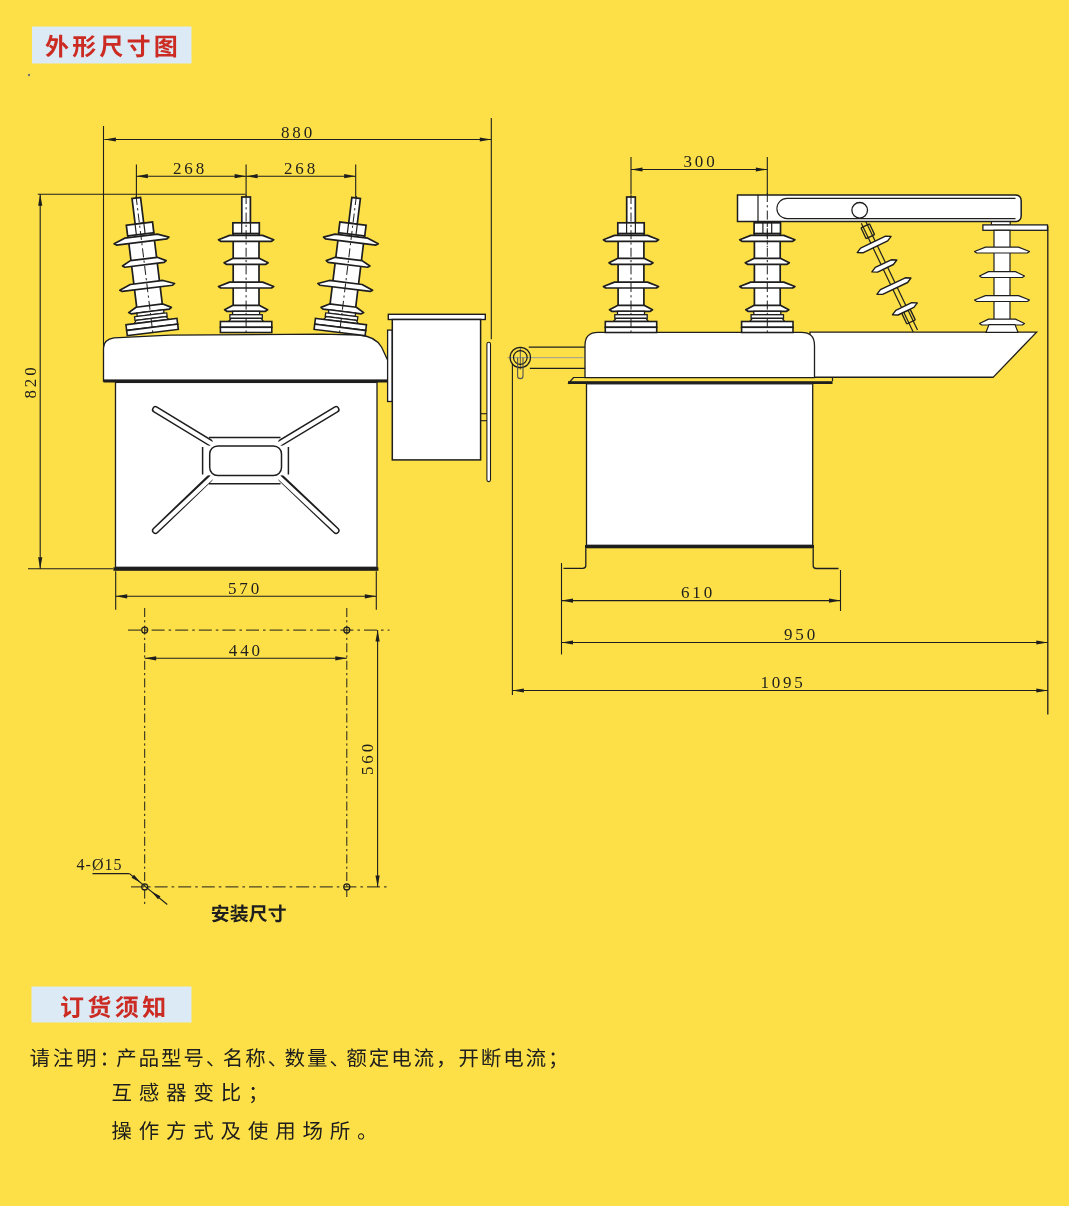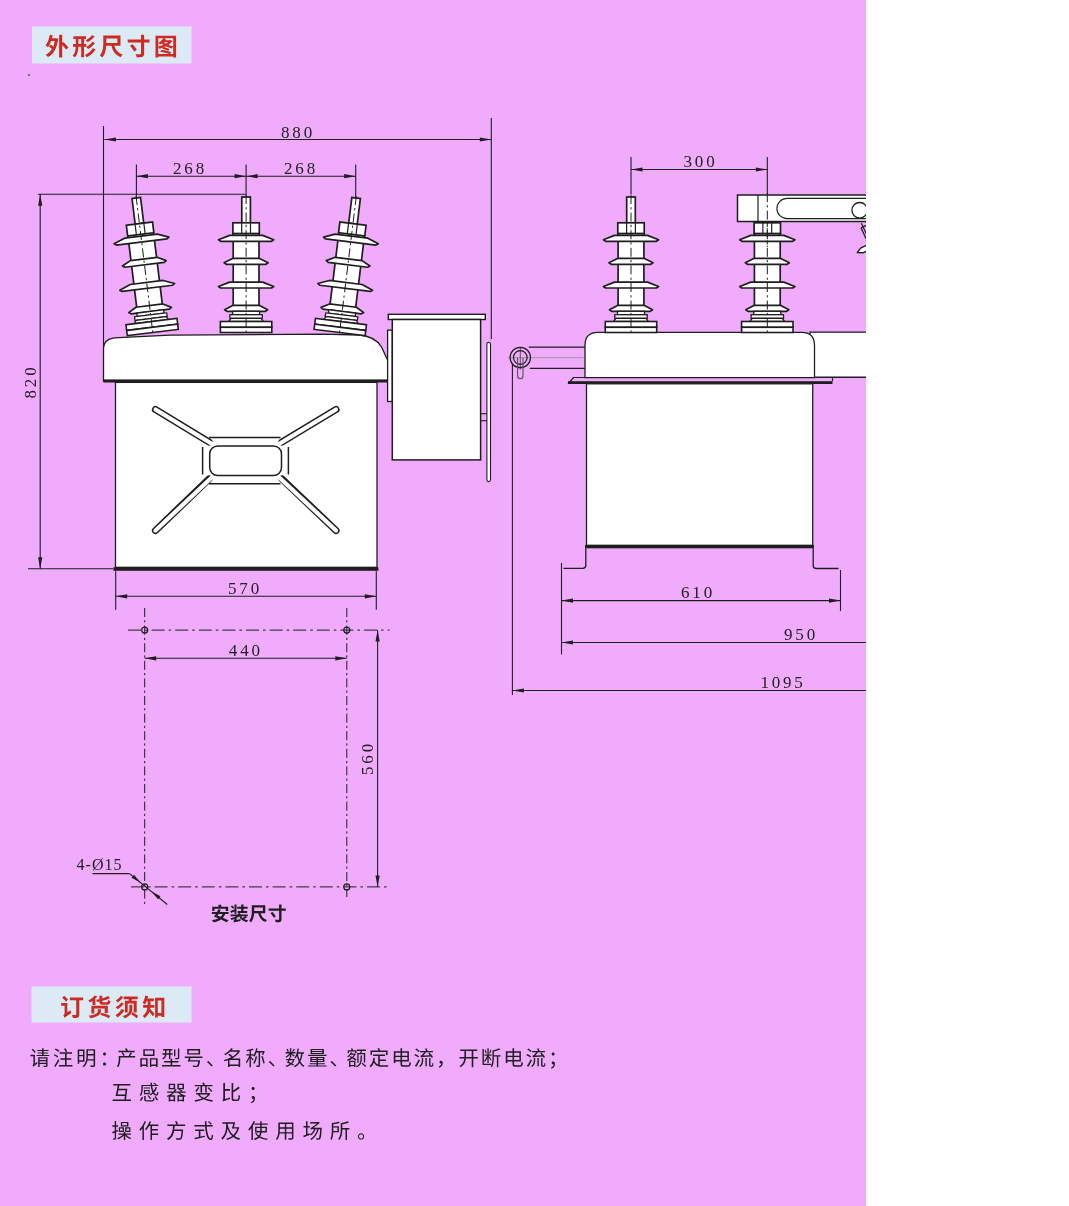--- a/index.html
+++ b/index.html
@@ -1,14 +1,14 @@
 <!DOCTYPE html>
 <html><head><meta charset="utf-8"><title>Outline drawing</title><style>
 html,body{margin:0;padding:0;background:#fff}
-.page{position:relative;width:866px;height:1206px;overflow:hidden;background:#f0abfc;font-family:"Liberation Sans",sans-serif}
+.page{position:relative;width:1069px;height:1206px;overflow:hidden;background:#fde047;font-family:"Liberation Sans",sans-serif}
 </style></head><body>
 <div class="page">
 <svg width="1069" height="1206" viewBox="0 0 1069 1206">
 
 <g>
 <rect x="32" y="26.5" width="159.5" height="37" fill="#dceaf6" stroke="none" stroke-width="0"></rect>
 <path d="M49.8 34.8C49.1 38.9 47.6 42.9 45.5 45.3C46.2 45.8 47.4 46.7 48.0 47.2C49.2 45.6 50.2 43.4 51.1 41.0L54.7 41.0C54.4 43.1 53.9 44.9 53.3 46.4C52.4 45.8 51.4 45.0 50.6 44.5L48.9 46.4C49.8 47.2 51.1 48.2 52.0 49.0C50.4 51.6 48.3 53.4 45.6 54.7C46.3 55.2 47.5 56.4 48.0 57.1C53.4 54.4 57.0 48.5 58.2 38.8L56.1 38.2L55.6 38.3L52.0 38.3C52.2 37.3 52.5 36.3 52.7 35.3ZM59.1 34.8L59.1 57.4L62.2 57.4L62.2 45.0C63.6 46.5 65.2 48.3 66.0 49.5L68.5 47.5C67.3 46.0 64.9 43.7 63.2 42.0L62.2 42.8L62.2 34.8ZM91.9 35.2C90.6 37.1 87.9 39.0 85.7 40.2C86.5 40.7 87.3 41.6 87.8 42.2C90.2 40.8 92.9 38.6 94.7 36.3ZM92.4 41.8C91.0 43.8 88.3 45.9 86.1 47.1C86.8 47.7 87.6 48.5 88.1 49.1C90.6 47.6 93.2 45.3 95.1 42.9ZM92.8 48.2C91.2 51.1 88.0 53.6 84.8 55.0C85.5 55.6 86.4 56.6 86.8 57.3C90.4 55.5 93.5 52.7 95.6 49.2ZM81.2 38.9L81.2 44.1L78.4 44.1L78.4 38.9ZM73.0 44.1L73.0 46.7L75.7 46.7C75.6 49.9 75.0 53.1 72.7 55.6C73.3 56.0 74.3 57.0 74.8 57.5C77.6 54.6 78.3 50.7 78.4 46.7L81.2 46.7L81.2 57.3L84.0 57.3L84.0 46.7L86.3 46.7L86.3 44.1L84.0 44.1L84.0 38.9L86.0 38.9L86.0 36.2L73.4 36.2L73.4 38.9L75.8 38.9L75.8 44.1ZM103.3 35.6L103.3 42.8C103.3 46.6 103.0 51.9 99.9 55.4C100.6 55.8 101.9 56.9 102.4 57.5C105.0 54.4 106.0 49.8 106.2 45.8L111.4 45.8C112.9 51.5 115.5 55.3 120.7 57.2C121.1 56.4 122.0 55.1 122.7 54.5C118.2 53.2 115.6 50.1 114.3 45.8L120.5 45.8L120.5 35.6ZM106.3 38.4L117.4 38.4L117.4 43.0L106.3 43.0L106.3 42.8ZM130.0 45.7C131.6 47.5 133.4 50.0 134.1 51.6L136.8 49.9C136.0 48.2 134.1 45.9 132.5 44.2ZM141.0 34.8L141.0 39.6L127.7 39.6L127.7 42.5L141.0 42.5L141.0 53.5C141.0 54.1 140.8 54.3 140.2 54.3C139.5 54.3 137.5 54.3 135.5 54.2C136.0 55.1 136.6 56.5 136.8 57.4C139.3 57.4 141.3 57.3 142.5 56.8C143.6 56.4 144.1 55.5 144.1 53.6L144.1 42.5L149.5 42.5L149.5 39.6L144.1 39.6L144.1 34.8ZM155.5 35.7L155.5 57.4L158.3 57.4L158.3 56.5L173.2 56.5L173.2 57.4L176.1 57.4L176.1 35.7ZM160.2 51.9C163.4 52.2 167.4 53.1 169.8 54.0L158.3 54.0L158.3 46.8C158.7 47.4 159.1 48.2 159.3 48.8C160.6 48.5 162.0 48.0 163.3 47.5L162.4 48.8C164.4 49.2 167.0 50.1 168.4 50.7L169.5 49.0C168.2 48.4 165.9 47.7 164.0 47.3C164.6 47.0 165.3 46.7 165.9 46.3C167.8 47.3 169.9 48.0 171.9 48.5C172.2 47.9 172.7 47.2 173.2 46.7L173.2 54.0L170.1 54.0L171.3 52.0C168.8 51.2 164.8 50.3 161.5 50.0ZM163.5 38.3C162.3 40.1 160.3 41.8 158.4 42.9C158.9 43.3 159.8 44.1 160.3 44.6C160.8 44.3 161.2 43.9 161.7 43.5C162.3 44.0 162.8 44.4 163.4 44.9C161.8 45.5 160.0 46.1 158.3 46.4L158.3 38.3ZM163.8 38.3L173.2 38.3L173.2 46.3C171.6 46.0 169.9 45.5 168.4 44.9C170.0 43.8 171.4 42.5 172.4 41.0L170.8 40.0L170.4 40.2L165.1 40.2C165.4 39.8 165.7 39.4 165.9 39.0ZM165.8 43.8C165.0 43.3 164.2 42.8 163.6 42.3L168.2 42.3C167.5 42.8 166.7 43.3 165.8 43.8Z" fill="#cb2b22"></path>
 </g>
 
 <circle cx="29" cy="75" r="1.2" fill="#777"></circle>

